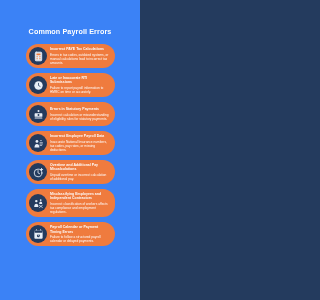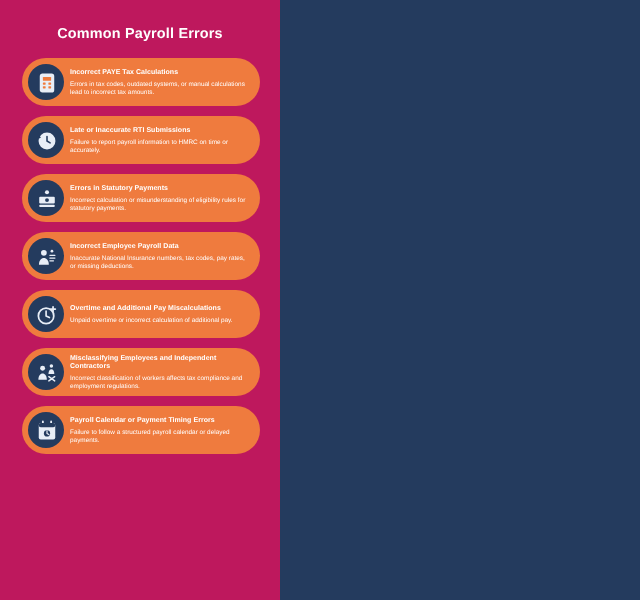--- a/index.html
+++ b/index.html
@@ -11,23 +11,23 @@
     height: 300px;
     overflow: hidden;
     background: #243b5e;
     font-family: "Liberation Sans", sans-serif;
     -webkit-font-smoothing: antialiased;
   }
   #infographic {
     position: relative;
     width: 140px;
     height: 300px;
-    background: #be185d;
+    background: #3b82f6;
     box-sizing: border-box;
-    padding: 0;
+    padding: 15px;
   }
   .page-title {
     color: #ffffff;
     font-size: 7.2px;
     font-weight: bold;
     text-align: center;
     letter-spacing: 0.1px;
     line-height: 9px;
     padding-top: 12px;
     padding-bottom: 0px;

